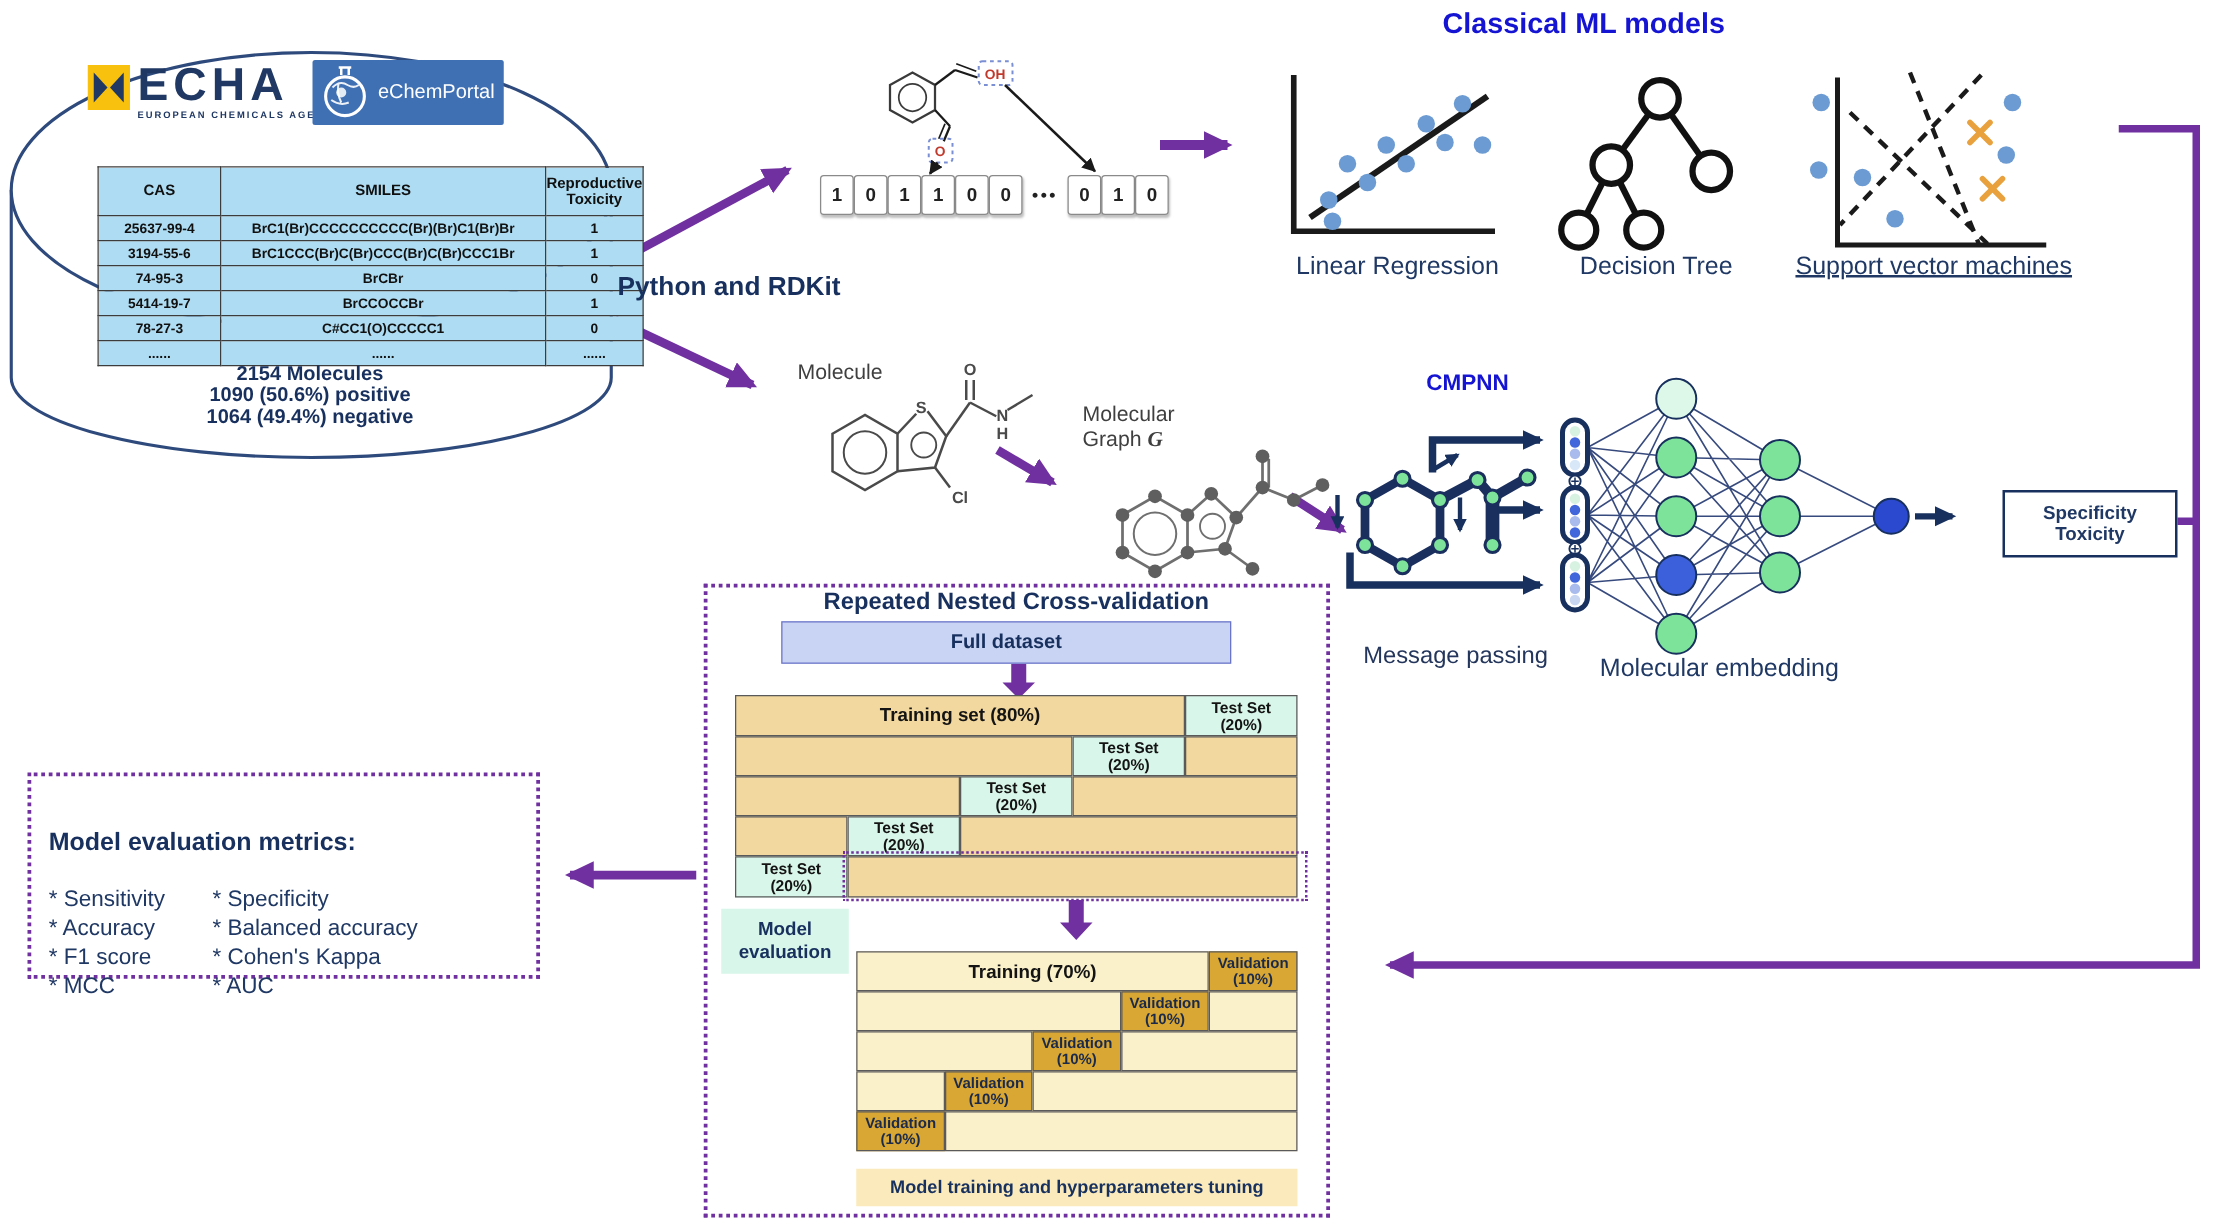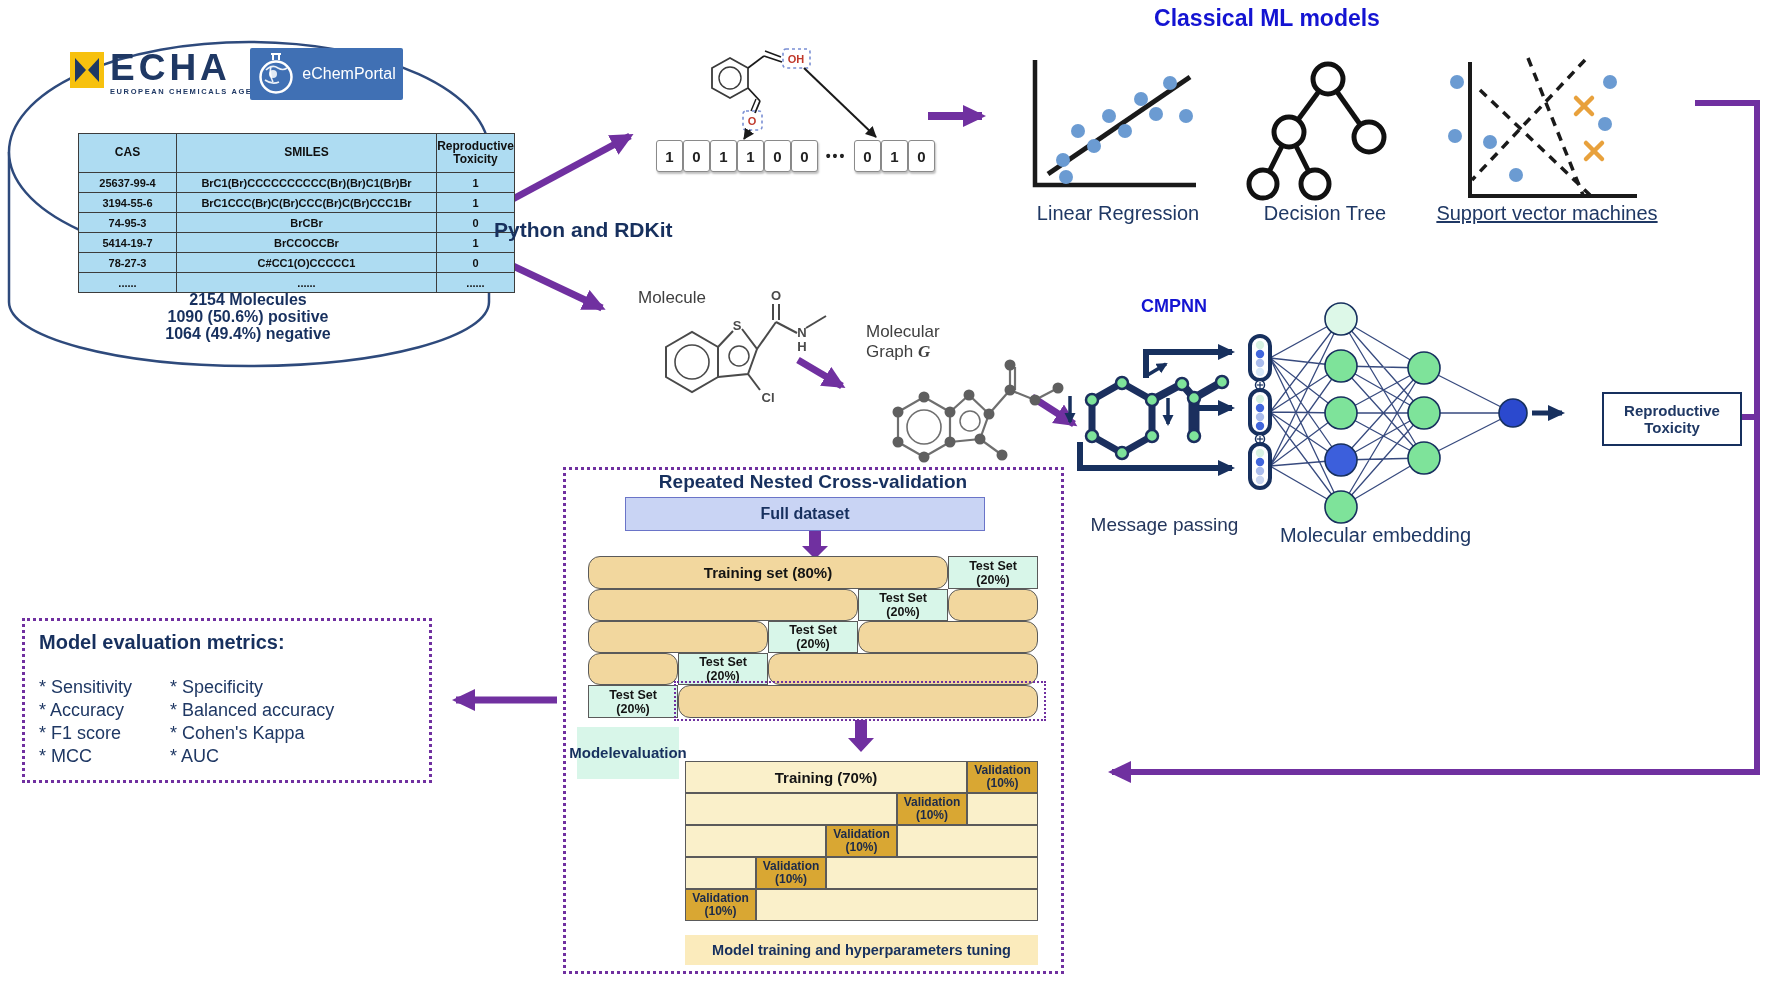--- a/index.html
+++ b/index.html
@@ -25,21 +25,21 @@
       color:#101010;text-align:center;vertical-align:middle;padding:0;overflow:hidden;white-space:nowrap;}
   table.dbt th{font-size:12px;font-weight:bold;height:38px;line-height:1.1;white-space:normal;}
   table.dbt td{font-size:11px;font-weight:bold;height:19px;}
   
   .bit{width:25px;height:30px;border:1px solid #8a8a8a;border-radius:3px;background:#fff;
        box-shadow:1px 2px 2px rgba(0,0,0,.25);font-weight:bold;font-size:15px;color:#222;
        display:flex;align-items:center;justify-content:center;margin-right:0px;}
   
   .dotted-purple{border:3px dotted var(--c-purple,#7030A0);}
   .cv-rowseg{position:absolute;box-sizing:border-box;border:1px solid #5a5a5a;}
-  .tan{background:var(--c-tan,#F4D99E);border-radius:12px;}
+  .tan{background:var(--c-tan,#F4D99E);}
   .mintbg{background:var(--c-mint,#D8F6E9);}
   .palebg{background:var(--c-pale-yellow,#FAF0CA);}
   .goldbg{background:var(--c-gold,#D9A733);}
   .seg-label{width:100%;height:100%;display:flex;flex-direction:column;align-items:center;justify-content:center;
        font-weight:bold;font-size:12.5px;line-height:1.12;color:#141414;}
   .metrics-item{font-size:18px;color:#1F3864;line-height:23px;white-space:nowrap;}
 </style>
 </head>
 <body>
 
@@ -377,21 +377,21 @@
     <div>Molecular</div>
     <div><span>Graph</span>
       <i style="font-family:'Liberation Serif',serif;font-weight:bold;">G</i></div>
   </div>
   <div class="abs blue-title ctr" style="left:1118px;top:296px;width:112px;font-size:18px;">CMPNN</div>
   <div class="abs ctr" style="left:1082px;top:514px;width:165px;font-size:19px;color:#24365c;">Message passing</div>
   <div class="abs ctr" style="left:1268px;top:524px;width:215px;font-size:20px;color:#1F3864;">Molecular embedding</div>
 
   <div class="abs ctr" style="left:1602px;top:392px;width:136px;height:50px;border:2.5px solid #17305E;background:#fff;
         flex-direction:column;font-weight:bold;font-size:15px;line-height:17px;color:#1F3864;">
-    <div>Reproductive</div>
+    <div>Specificity</div>
     <div>Toxicity</div>
   </div>
 
   <div class="abs dotted-purple" style="left:563px;top:467px;width:501px;height:507px;box-sizing:border-box;"></div>
 
   <div class="abs ctr navy-bold" style="left:570px;top:471px;width:486px;font-size:19px;">Repeated Nested Cross-validation</div>
 
   <div class="abs ctr" style="left:625px;top:497px;width:360px;height:34px;background:var(--c-lavender,#C9D4F4);
         border:1.5px solid #6a74c8;box-sizing:border-box;font-weight:bold;font-size:16px;color:#17305E;">Full dataset</div>
 
@@ -437,21 +437,21 @@
           <span>Test Set</span>
           <span>(20%)</span>
         </div>
       </div>
     <div class="cv-rowseg tan" style="left:678px;top:685px;width:360px;height:33px;"></div>
 
     <div class="abs" style="left:674px;top:681px;width:372px;height:40px;border:2.5px dotted var(--c-purple,#7030A0);box-sizing:border-box;"></div>
   </div>
 
   <div class="abs ctr" style="left:577px;top:727px;width:102px;height:52px;background:var(--c-mint,#D8F6E9);
-        flex-direction:row;font-weight:bold;font-size:15px;line-height:18px;color:#17305E;">
+        flex-direction:column;font-weight:bold;font-size:15px;line-height:18px;color:#17305E;">
     <div>Model</div>
     <div>evaluation</div>
   </div>
 
   <div class="abs">
 
     <div class="cv-rowseg palebg ctr" style="left:685px;top:761px;width:282px;height:32px;font-weight:bold;font-size:15px;color:#141414;">Training (70%)</div>
     <div class="cv-rowseg goldbg" style="left:967px;top:761px;width:71px;height:32px;">
       <div class="seg-label" style="color:#1b2a4a;font-size:12px;">
           <span>Validation</span>
@@ -492,21 +492,21 @@
           <span>(10%)</span>
         </div>
       </div>
     <div class="cv-rowseg palebg" style="left:756px;top:889px;width:282px;height:32px;"></div>
   </div>
 
   <div class="abs ctr" style="left:685px;top:935px;width:353px;height:30px;background:var(--c-cream,#FBEBBC);
         font-weight:bold;font-size:14.5px;color:#17305E;">Model training and hyperparameters tuning</div>
 
   <div class="abs dotted-purple" style="left:22px;top:618px;width:410px;height:165px;box-sizing:border-box;padding:10px 14px;">
-    <div class="navy-bold" style="font-size:20px;">Model evaluation metrics:</div>
+    <div class="navy-bold" style="font-size:20px;margin-top:32px;">Model evaluation metrics:</div>
     <div style="display:flex;margin-top:22px;gap:38px;">
       <div>
         <div class="metrics-item">* Sensitivity</div>
         <div class="metrics-item">* Accuracy</div>
         <div class="metrics-item">* F1 score</div>
         <div class="metrics-item">* MCC</div>
       </div>
       <div>
         <div class="metrics-item">* Specificity</div>
         <div class="metrics-item">* Balanced accuracy</div>

